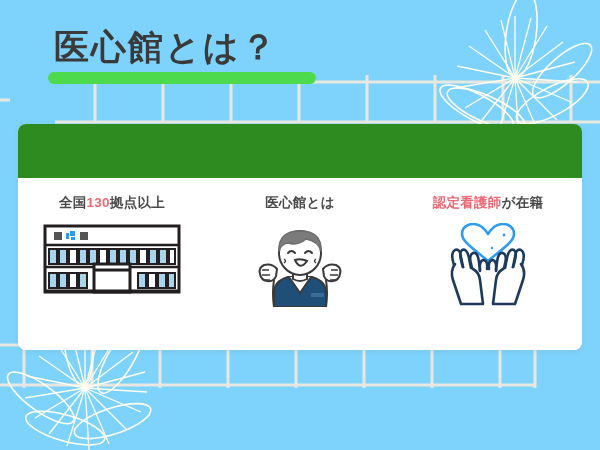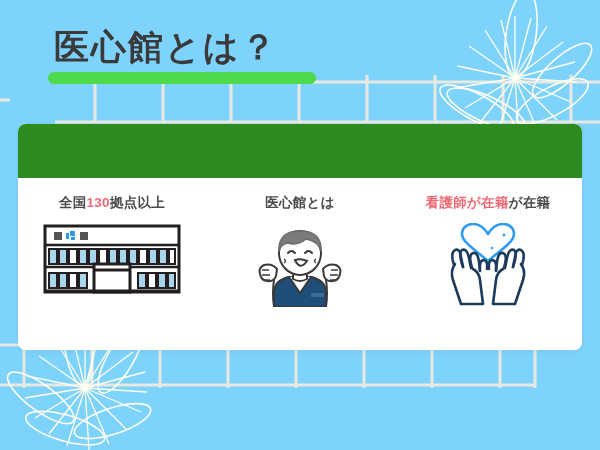--- a/index.html
+++ b/index.html
@@ -328,21 +328,21 @@
               <path d="M88 42 q6 3 4 9 q-1 6 -7 7 q-7 1 -9 -5 l-1 -7 q5 -6 13 -4 Z" fill="#ffffff" stroke="#3a3a3a" stroke-width="2"></path>
               <path d="M90 47 h-7 M90 52 h-8 M89 57 h-7" stroke="#3a3a3a" stroke-width="1.4" fill="none"></path>
               <path d="M78 57 Q80 70 78 84" fill="none" stroke="#3a3a3a" stroke-width="2"></path>
             </g>
           </svg>
         </div>
       </div>
 
       <div class="col">
         <div class="col-text">
-          <div><span class="hl">看護師が在籍</span><span>が在籍</span></div>
+          <div><span class="hl">認定看護師</span><span>が在籍</span></div>
         </div>
         <div class="col-art">
           <svg width="104" height="84" viewBox="0 0 104 84">
 
             <path d="M52 38 C 38 26 26 19 26 11 C 26 4 32 1 37 1 C 44 1 49 6 52 11 C 55 6 60 1 67 1 C 72 1 78 4 78 11 C 78 19 66 26 52 38 Z" fill="none" stroke="#2e9bef" stroke-width="2.6" stroke-linejoin="round"></path>
 
             <circle cx="68" cy="12" r="1.4" fill="#2e9bef"></circle>
             <circle cx="56" cy="25" r="1.2" fill="#2e9bef"></circle>
 
             <g fill="none" stroke="#1b3a5c" stroke-width="2.6" stroke-linecap="round" stroke-linejoin="round">

